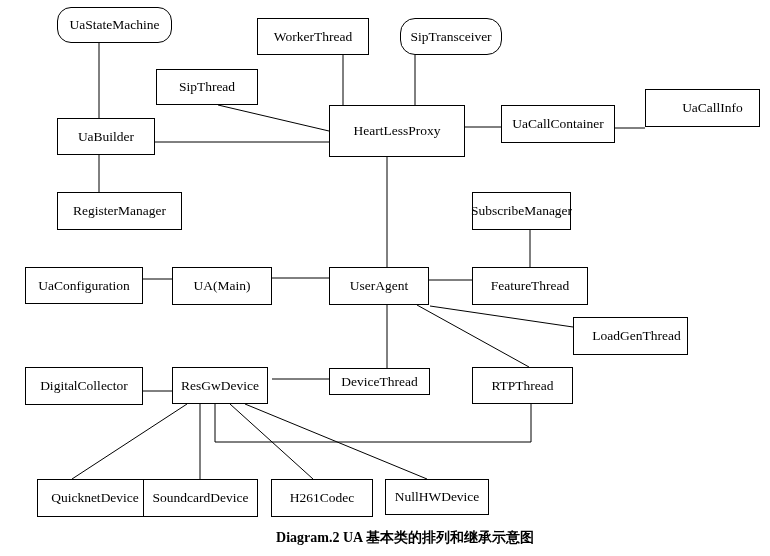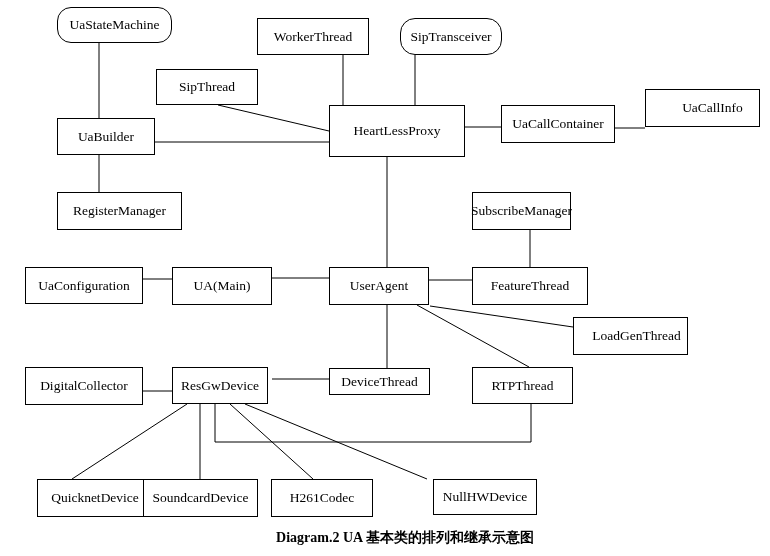--- a/index.html
+++ b/index.html
@@ -141,18 +141,18 @@
       </div>
       <div class="node" style="left: 12px; top: 479px; width: 116px; height: 38px; margin-left: 25px;">
         <span>QuicknetDevice</span>
       </div>
       <div class="node" style="left: 143px; top: 479px; width: 115px; height: 38px;">
         <span>SoundcardDevice</span>
       </div>
       <div class="node" style="left: 271px; top: 479px; width: 102px; height: 38px;">
         <span>H261Codec</span>
       </div>
-      <div class="node" style="left: 385px; top: 479px; width: 104px; height: 36px; margin-left: 48px;">
+      <div class="node" style="left: 385px; top: 479px; width: 104px; height: 36px;">
         <span>NullHWDevice</span>
       </div>
     </div>
   <div id="caption">Diagram.2 UA 基本类的排列和继承示意图</div>
 </div>
 
 </body></html>

